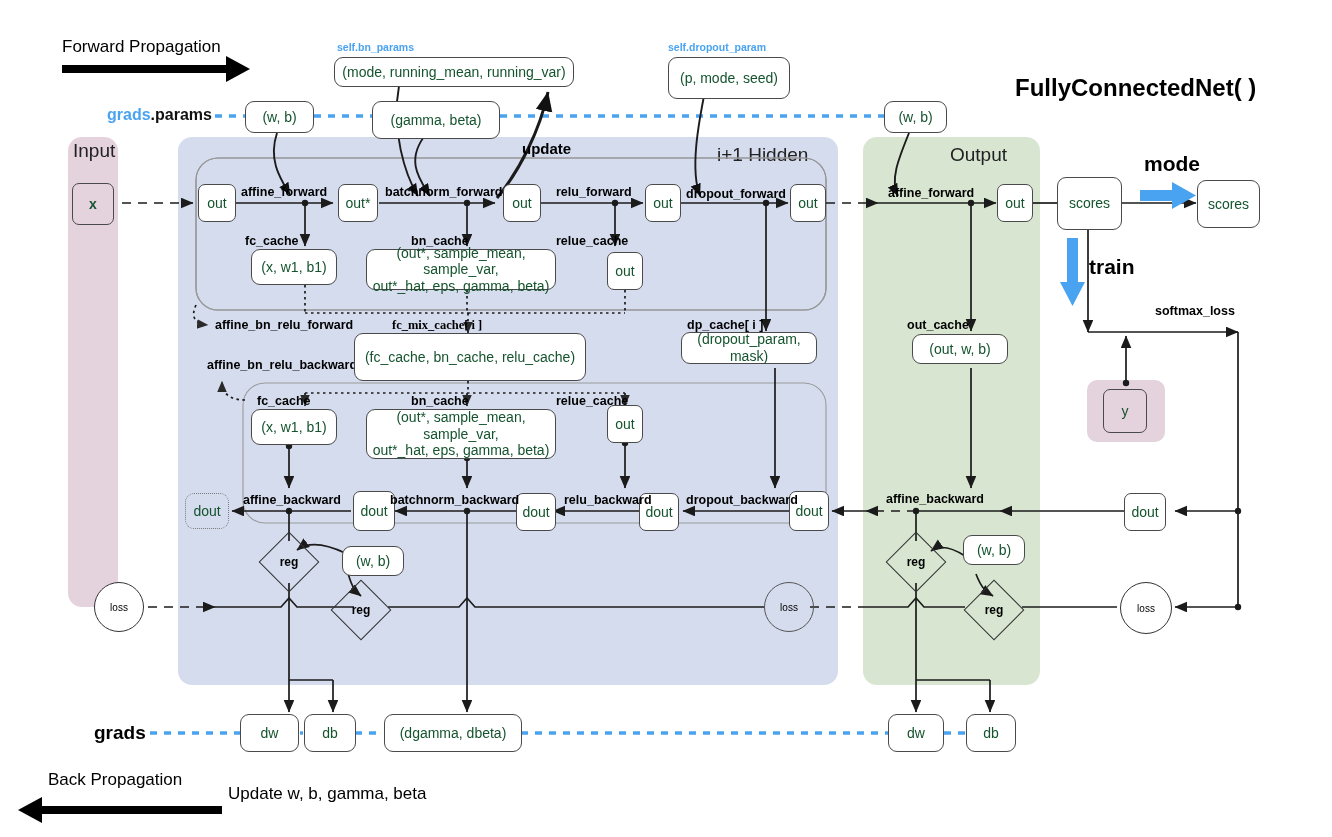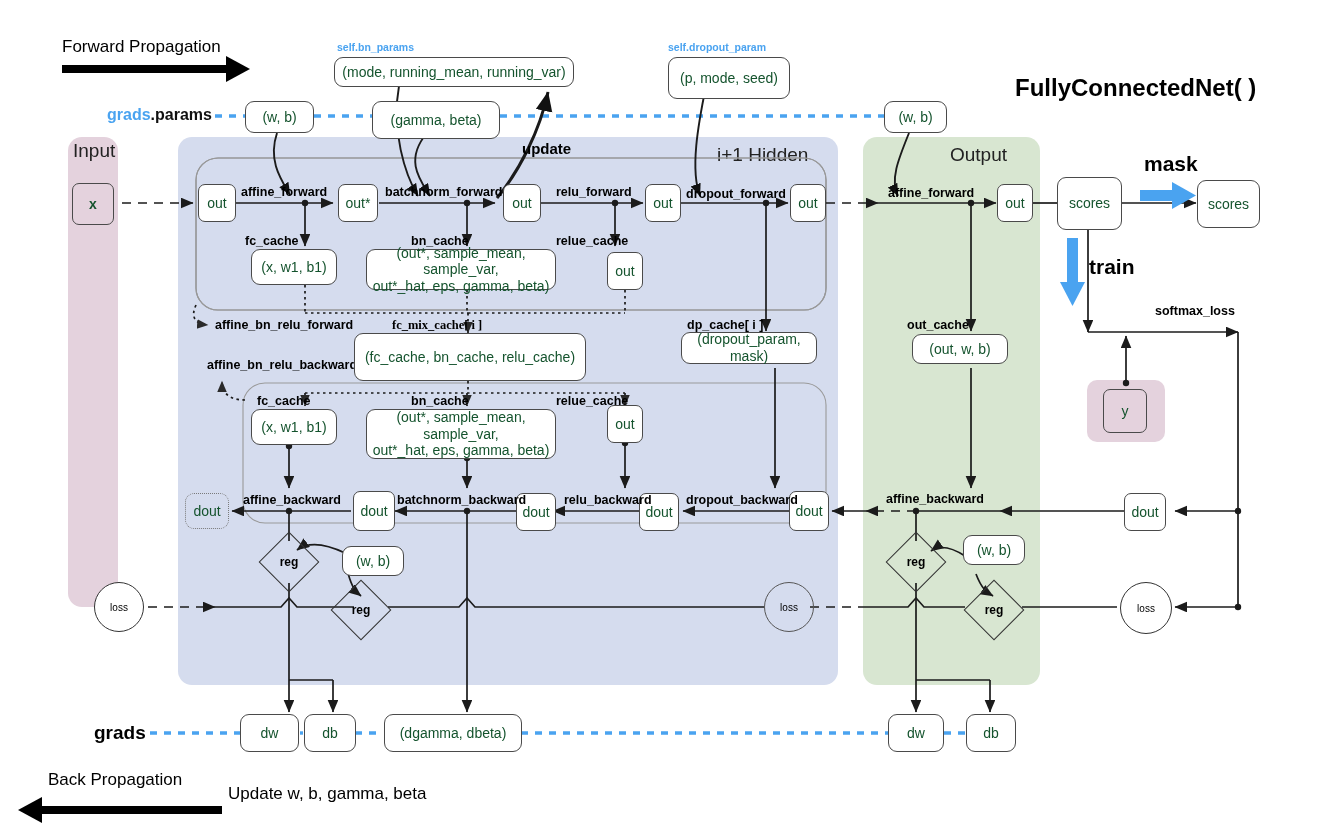--- a/index.html
+++ b/index.html
@@ -223,21 +223,21 @@
     <g>
       <rect x="1067" y="238" width="11" height="48" fill="#4aa3f0"></rect>
       <path d="M1060,282 L1072.5,306 L1085,282 z" fill="#4aa3f0"></path>
     </g>
   </svg>
 
   <div class="t title" style="left:1015px;top:28px;">FullyConnectedNet( )</div>
   <div class="t big" style="left:62px;top:37px;font-weight:normal;">Forward Propagation</div>
   <div class="t big" style="left:48px;top:770px;font-weight:normal;">Back Propagation</div>
   <div class="t big" style="left:228px;top:784px;font-weight:normal;">Update w, b, gamma, beta</div>
-  <div class="t huge" style="left:1144px;top:152px;">mask</div>
+  <div class="t huge" style="left:1144px;top:152px;">mode</div>
   <div class="t huge" style="left:1089px;top:255px;">train</div>
   <div class="t mid" style="left:522px;top:140px;">update</div>
   <div class="t" style="left:94px;top:722px;font-size:19px;">grads</div>
 
   <div class="selflbl" style="left:107px;top:106px;">
     <span class="k">grads</span><span>.params</span>
   </div>
   <div class="t blue" style="left:337px;top:41px;">self.bn_params</div>
   <div class="t blue" style="left:668px;top:41px;">self.dropout_param</div>
 
@@ -292,21 +292,21 @@
   <div class="nd tight" style="left:607px;top:405px;width:36px;height:38px;">out</div>
 
   <div class="nd dotted" style="left:185px;top:493px;width:44px;height:36px;">dout</div>
   <div class="nd tight" style="left:353px;top:491px;width:42px;height:40px;">dout</div>
   <div class="nd tight" style="left:516px;top:493px;width:40px;height:38px;">dout</div>
   <div class="nd tight" style="left:639px;top:493px;width:40px;height:38px;">dout</div>
   <div class="nd tight" style="left:789px;top:491px;width:40px;height:40px;">dout</div>
   <div class="nd tight" style="left:1124px;top:493px;width:42px;height:38px;">dout</div>
 
   <div class="t" style="left:243px;top:493px;">affine_backward</div>
-  <div class="t" style="left:390px;top:493px;margin-left:7px;">batchnorm_backward</div>
+  <div class="t" style="left:390px;top:493px;">batchnorm_backward</div>
   <div class="t" style="left:564px;top:493px;">relu_backward</div>
   <div class="t" style="left:686px;top:493px;">dropout_backward</div>
   <div class="t" style="left:886px;top:492px;">affine_backward</div>
 
   <div class="dia" style="left:260px;top:533px;width:58px;height:58px;">
     <span class="sh"></span>
     <span class="tx">reg</span>
   </div>
   <div class="dia" style="left:332px;top:581px;width:58px;height:58px;">
     <span class="sh"></span>

